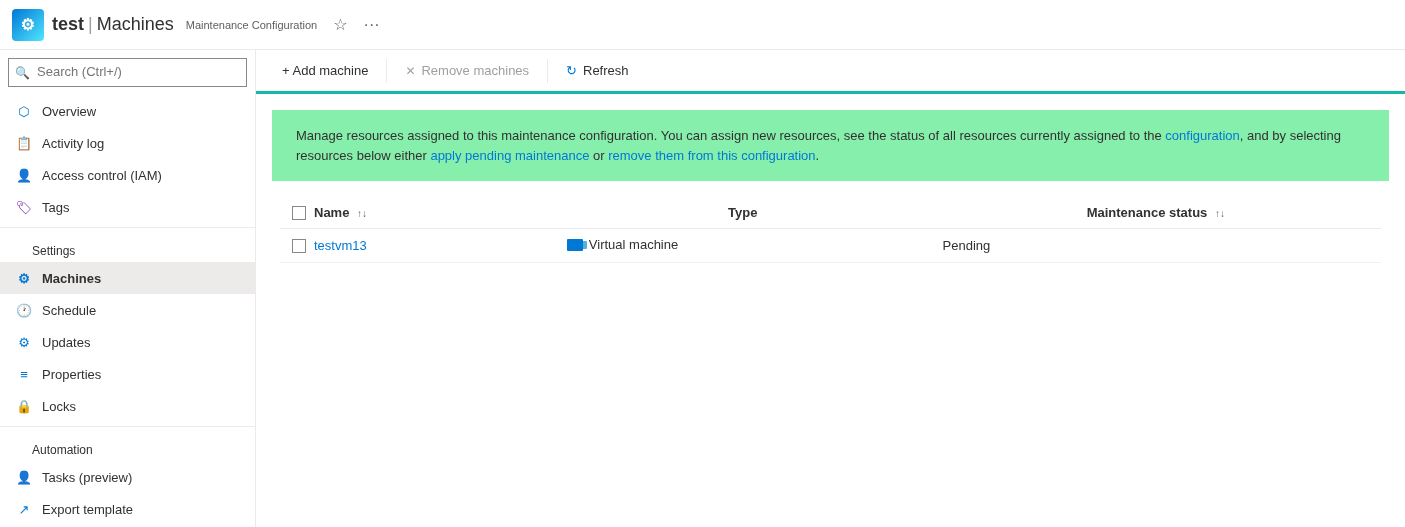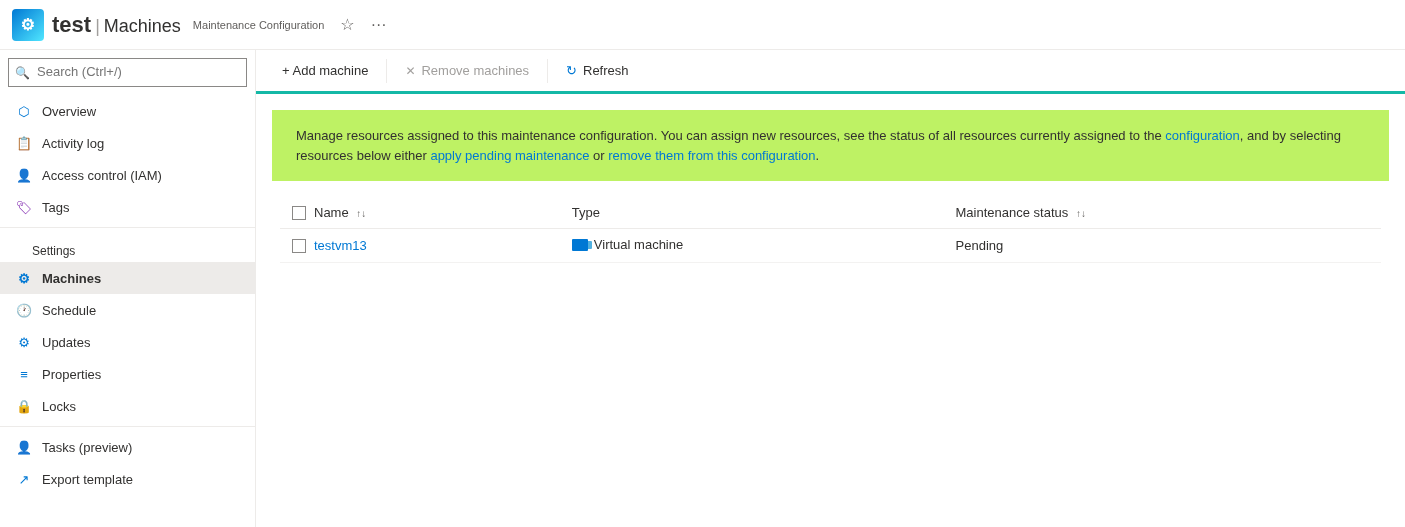--- a/index.html
+++ b/index.html
@@ -9,21 +9,21 @@
     .top-header {
       display: flex; align-items: center; padding: 8px 12px; border-bottom: 1px solid #edebe9; height: 50px; flex-shrink: 0;
     }
     .app-icon {
       width: 32px; height: 32px; margin-right: 8px; flex-shrink: 0;
       background: linear-gradient(135deg, #0078d4 0%, #50e6ff 100%);
       border-radius: 4px; display: flex; align-items: center; justify-content: center; position: relative;
     }
     .app-icon-inner { color: white; font-size: 16px; font-weight: bold; }
     .header-title { display: flex; align-items: baseline; gap: 0; }
-    .header-resource-name { font-size: 22px; font-weight: 700; color: #323130; }
+    .header-resource-name { font-size: 18px; font-weight: 700; color: #323130; }
     .header-separator { font-size: 18px; color: #a19f9d; margin: 0 4px; font-weight: 300; }
     .header-page { font-size: 18px; font-weight: 400; color: #323130; }
     .header-subtitle { font-size: 11px; color: #605e5c; margin-left: 12px; }
     .header-actions { display: flex; align-items: center; gap: 8px; margin-left: 12px; }
     .header-icon-btn { background: none; border: none; cursor: pointer; color: #605e5c; font-size: 16px; padding: 4px; }
 
     
     .layout { display: flex; flex: 1; overflow: hidden; }
 
     
@@ -38,28 +38,28 @@
     .section-label { padding: 12px 32px 4px; font-size: 12px; font-weight: 400; color: #323130; }
     .divider { height: 1px; background: #edebe9; margin: 4px 0; }
 
     
     .main { flex: 1; overflow-y: auto; display: flex; flex-direction: column; }
     .toolbar { display: flex; align-items: center; padding: 8px 16px; border-bottom: 3px solid #14b8a6; gap: 4px; flex-shrink: 0; }
     .toolbar-btn { display: flex; align-items: center; gap: 6px; padding: 5px 10px; background: none; border: none; cursor: pointer; color: #323130; font-size: 13px; }
     .toolbar-btn.disabled { color: #a19f9d; cursor: not-allowed; }
     .toolbar-separator { width: 1px; height: 24px; background: #edebe9; margin: 0 4px; }
 
-    .info-box { padding: 16px 24px; margin: 16px; background: #bef264; }
+    .info-box { padding: 16px 24px; margin: 16px; background: #86efac; }
     .info-text { font-size: 13px; color: #323130; line-height: 1.5; }
     .info-text a { color: #0078d4; text-decoration: none; }
 
     .table-container { padding: 0 24px; }
     .data-table { width: 100%; border-collapse: collapse; }
     .data-table thead tr { border-bottom: 1px solid #edebe9; }
-    .data-table th { padding: 8px 12px; text-align: left; font-weight: 400; font-size: 13px; color: #323130; white-space: nowrap; }
+    .data-table th { padding: 8px 12px; text-align: center; font-weight: 700; font-size: 13px; color: #323130; white-space: nowrap; }
     .data-table td { padding: 8px 12px; font-size: 13px; color: #323130; border-bottom: 1px solid #f3f2f1; }
     .sort-icon { font-size: 10px; color: #605e5c; margin-left: 4px; }
     .link { color: #0078d4; text-decoration: none; cursor: pointer; }
     .vm-icon { display: inline-flex; align-items: center; gap: 6px; }
     .vm-icon-sq { width: 16px; height: 12px; background: #0078d4; border-radius: 1px; display: inline-block; position: relative; }
     .vm-icon-sq::after { content: ''; position: absolute; right: -4px; top: 2px; width: 4px; height: 8px; background: #50b0e0; border-radius: 0 1px 1px 0; }
 
     .checkbox { width: 14px; height: 14px; border: 1px solid #8a8886; display: inline-block; cursor: pointer; flex-shrink: 0; }
     .th-check { display: flex; align-items: center; gap: 8px; }
     .td-check { display: flex; align-items: flex-end; gap: 8px; }
@@ -139,20 +139,21 @@
     <div class="nav-item">
       <span class="nav-icon icon-properties">≡</span>
       <span>Properties</span>
     </div>
     <div class="nav-item">
       <span class="nav-icon icon-locks">🔒</span>
       <span>Locks</span>
     </div>
 
     <div class="divider"></div>
+    <div class="section-label">Automation</div>
 
     <div class="nav-item">
       <span class="nav-icon icon-tasks">👤</span>
       <span>Tasks (preview)</span>
     </div>
     <div class="nav-item">
       <span class="nav-icon icon-export">↗</span>
       <span>Export template</span>
     </div>
   </div>

